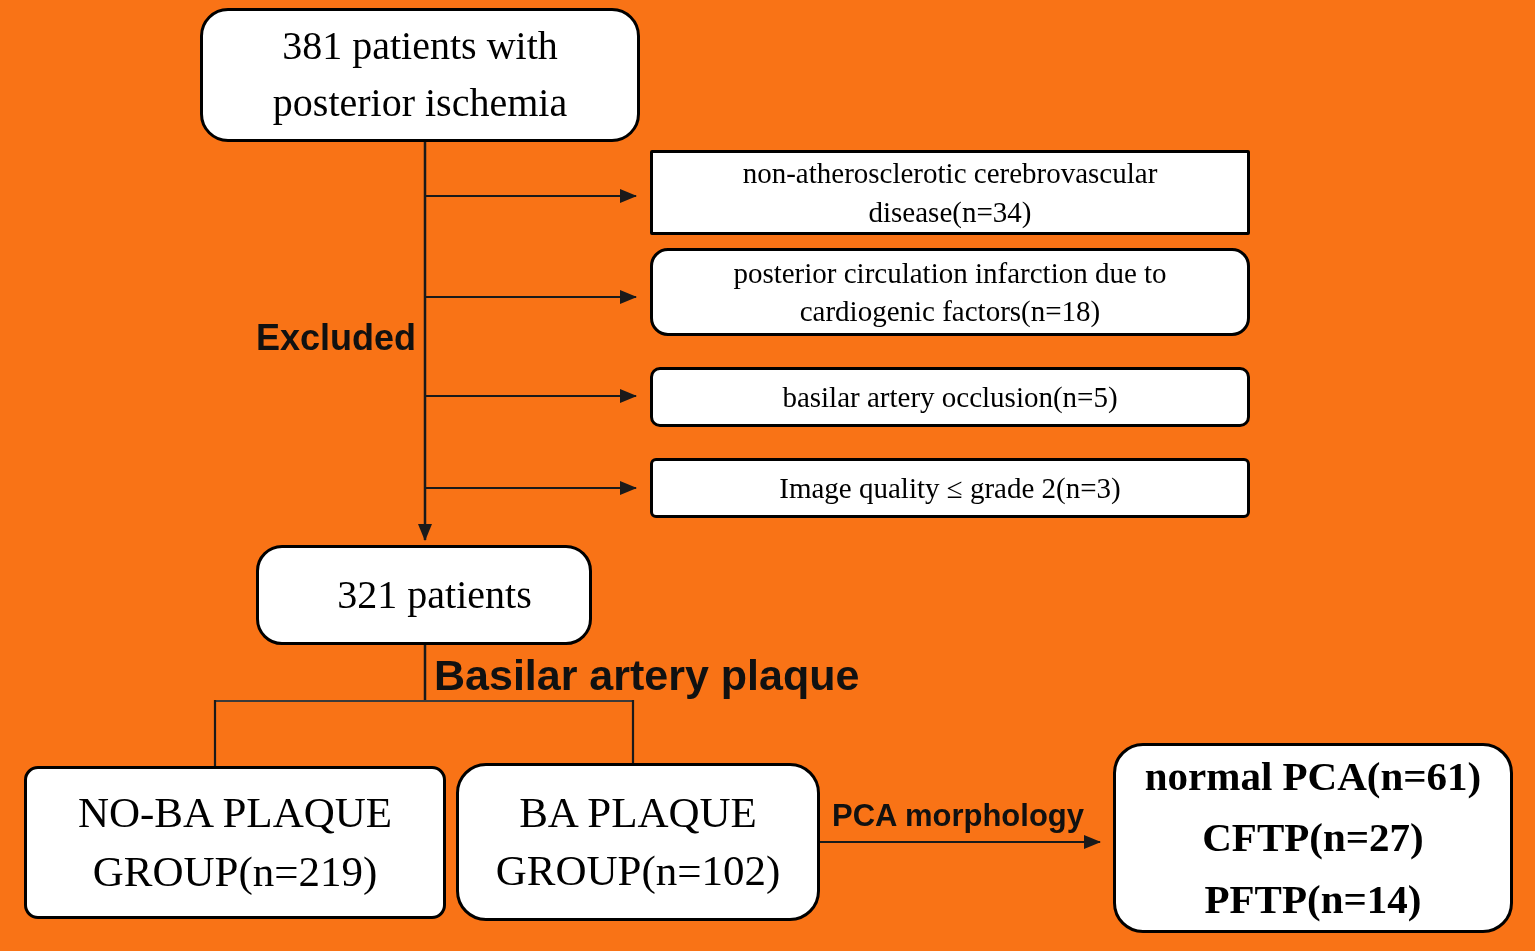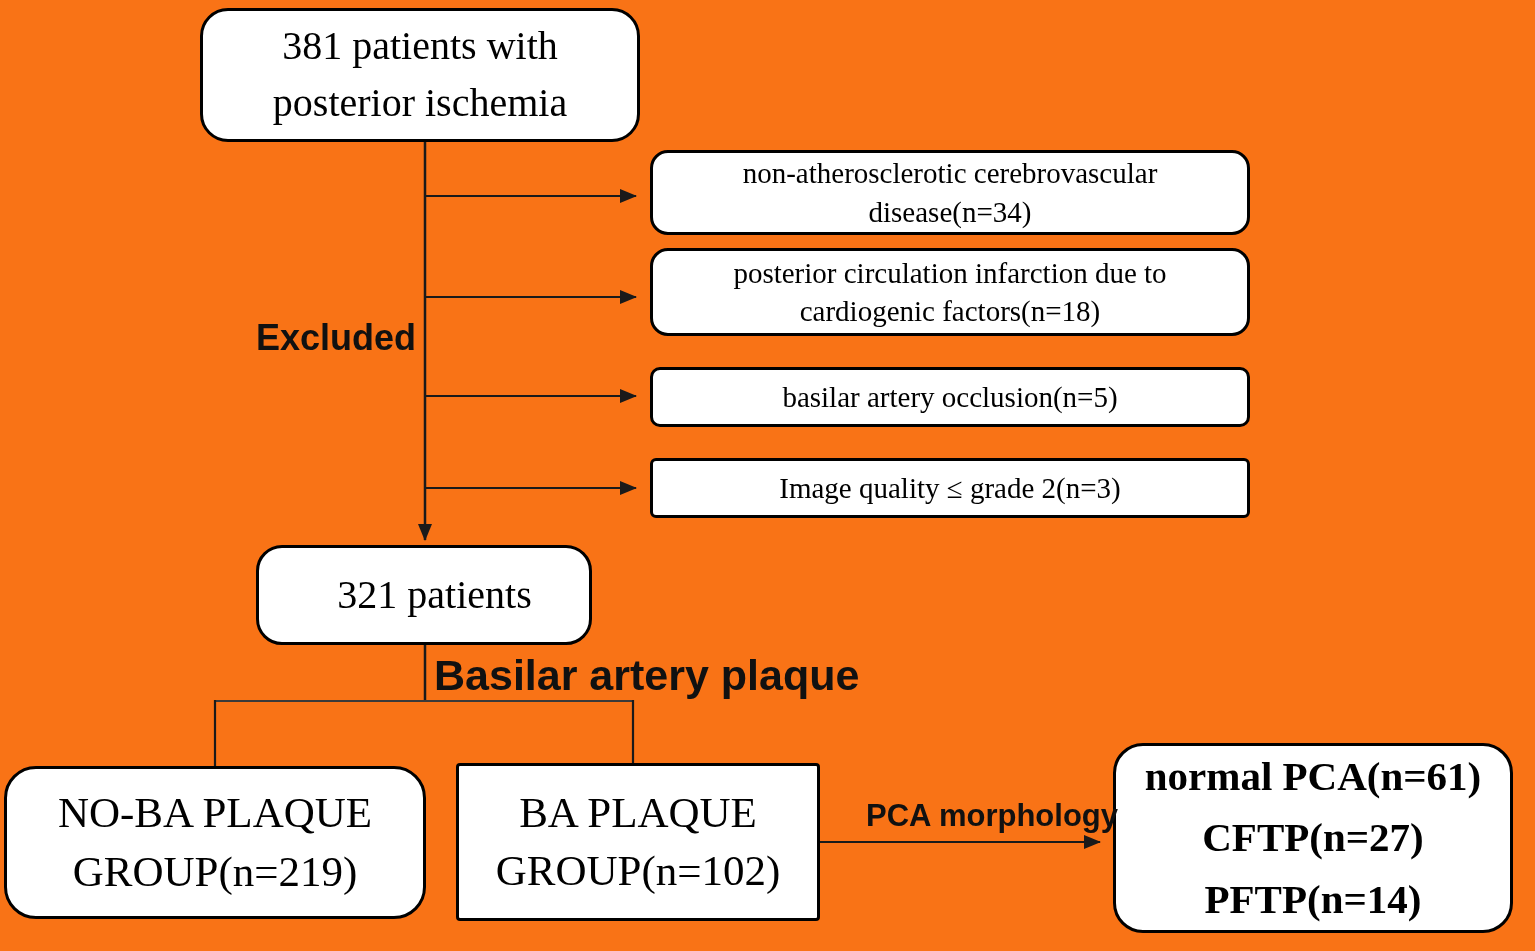--- a/index.html
+++ b/index.html
@@ -38,40 +38,40 @@
     white-space: pre-line;
     text-align: center;
     display: block;
     color: #000000;
   }
   .serif-lg  { font-size: 40px; line-height: 1.42; }
   .serif-xl  { font-size: 43px; line-height: 1.35; }
   .serif-med { font-size: 29px; line-height: 1.32; }
 
   .node-top  { left: 200px; top: 8px;   width: 440px; height: 134px; border-radius: 28px; }
-  .node-e1   { left: 650px; top: 150px; width: 600px; height: 85px;  border-radius: 18px; }
+  .node-e1   { left: 650px; top: 150px; width: 600px; height: 85px;  border-radius: 2px; }
   .node-e2   { left: 650px; top: 248px; width: 600px; height: 88px;  border-radius: 18px; }
   .node-e3   { left: 650px; top: 367px; width: 600px; height: 60px;  border-radius: 10px; }
   .node-e4   { left: 650px; top: 458px; width: 600px; height: 60px;  border-radius: 6px; }
   .node-321  { left: 256px; top: 545px; width: 336px; height: 100px; border-radius: 26px; padding-left: 21px; }
-  .node-noba { left: 4px;   top: 766px; width: 422px; height: 153px; border-radius: 32px; }
-  .node-ba   { left: 456px; top: 763px; width: 364px; height: 158px; border-radius: 4px; }
+  .node-noba { left: 24px;   top: 766px; width: 422px; height: 153px; border-radius: 14px; }
+  .node-ba   { left: 456px; top: 763px; width: 364px; height: 158px; border-radius: 30px; }
   .node-pca  { left: 1113px; top: 743px; width: 400px; height: 190px; border-radius: 30px;
                font-size: 41px; line-height: 1.5; font-weight: bold; }
 
   .flow-label {
     position: absolute;
     font-family: "Liberation Sans", sans-serif;
     font-weight: 600;
     color: #111111;
     white-space: nowrap;
   }
   .label-excluded { left: 256px; top: 317px; font-size: 36px; text-align: center; }
   .label-basilar  { left: 434px; top: 651px; font-size: 43px; }
-  .label-pcamorph { left: 866px; top: 798px; font-size: 31px; }
+  .label-pcamorph { left: 832px; top: 798px; font-size: 31px; }
 </style>
 </head>
 <body>
 
 <div class="canvas">
 
   <svg class="lines-layer" viewBox="0 0 1535 951" xmlns="http://www.w3.org/2000/svg">
     <defs>
       <marker id="ah" markerUnits="userSpaceOnUse" markerWidth="18" markerHeight="14" refX="16" refY="7" orient="auto">
         <path d="M0,0 L17,7 L0,14 Z" fill="#1a1a1a"></path>

